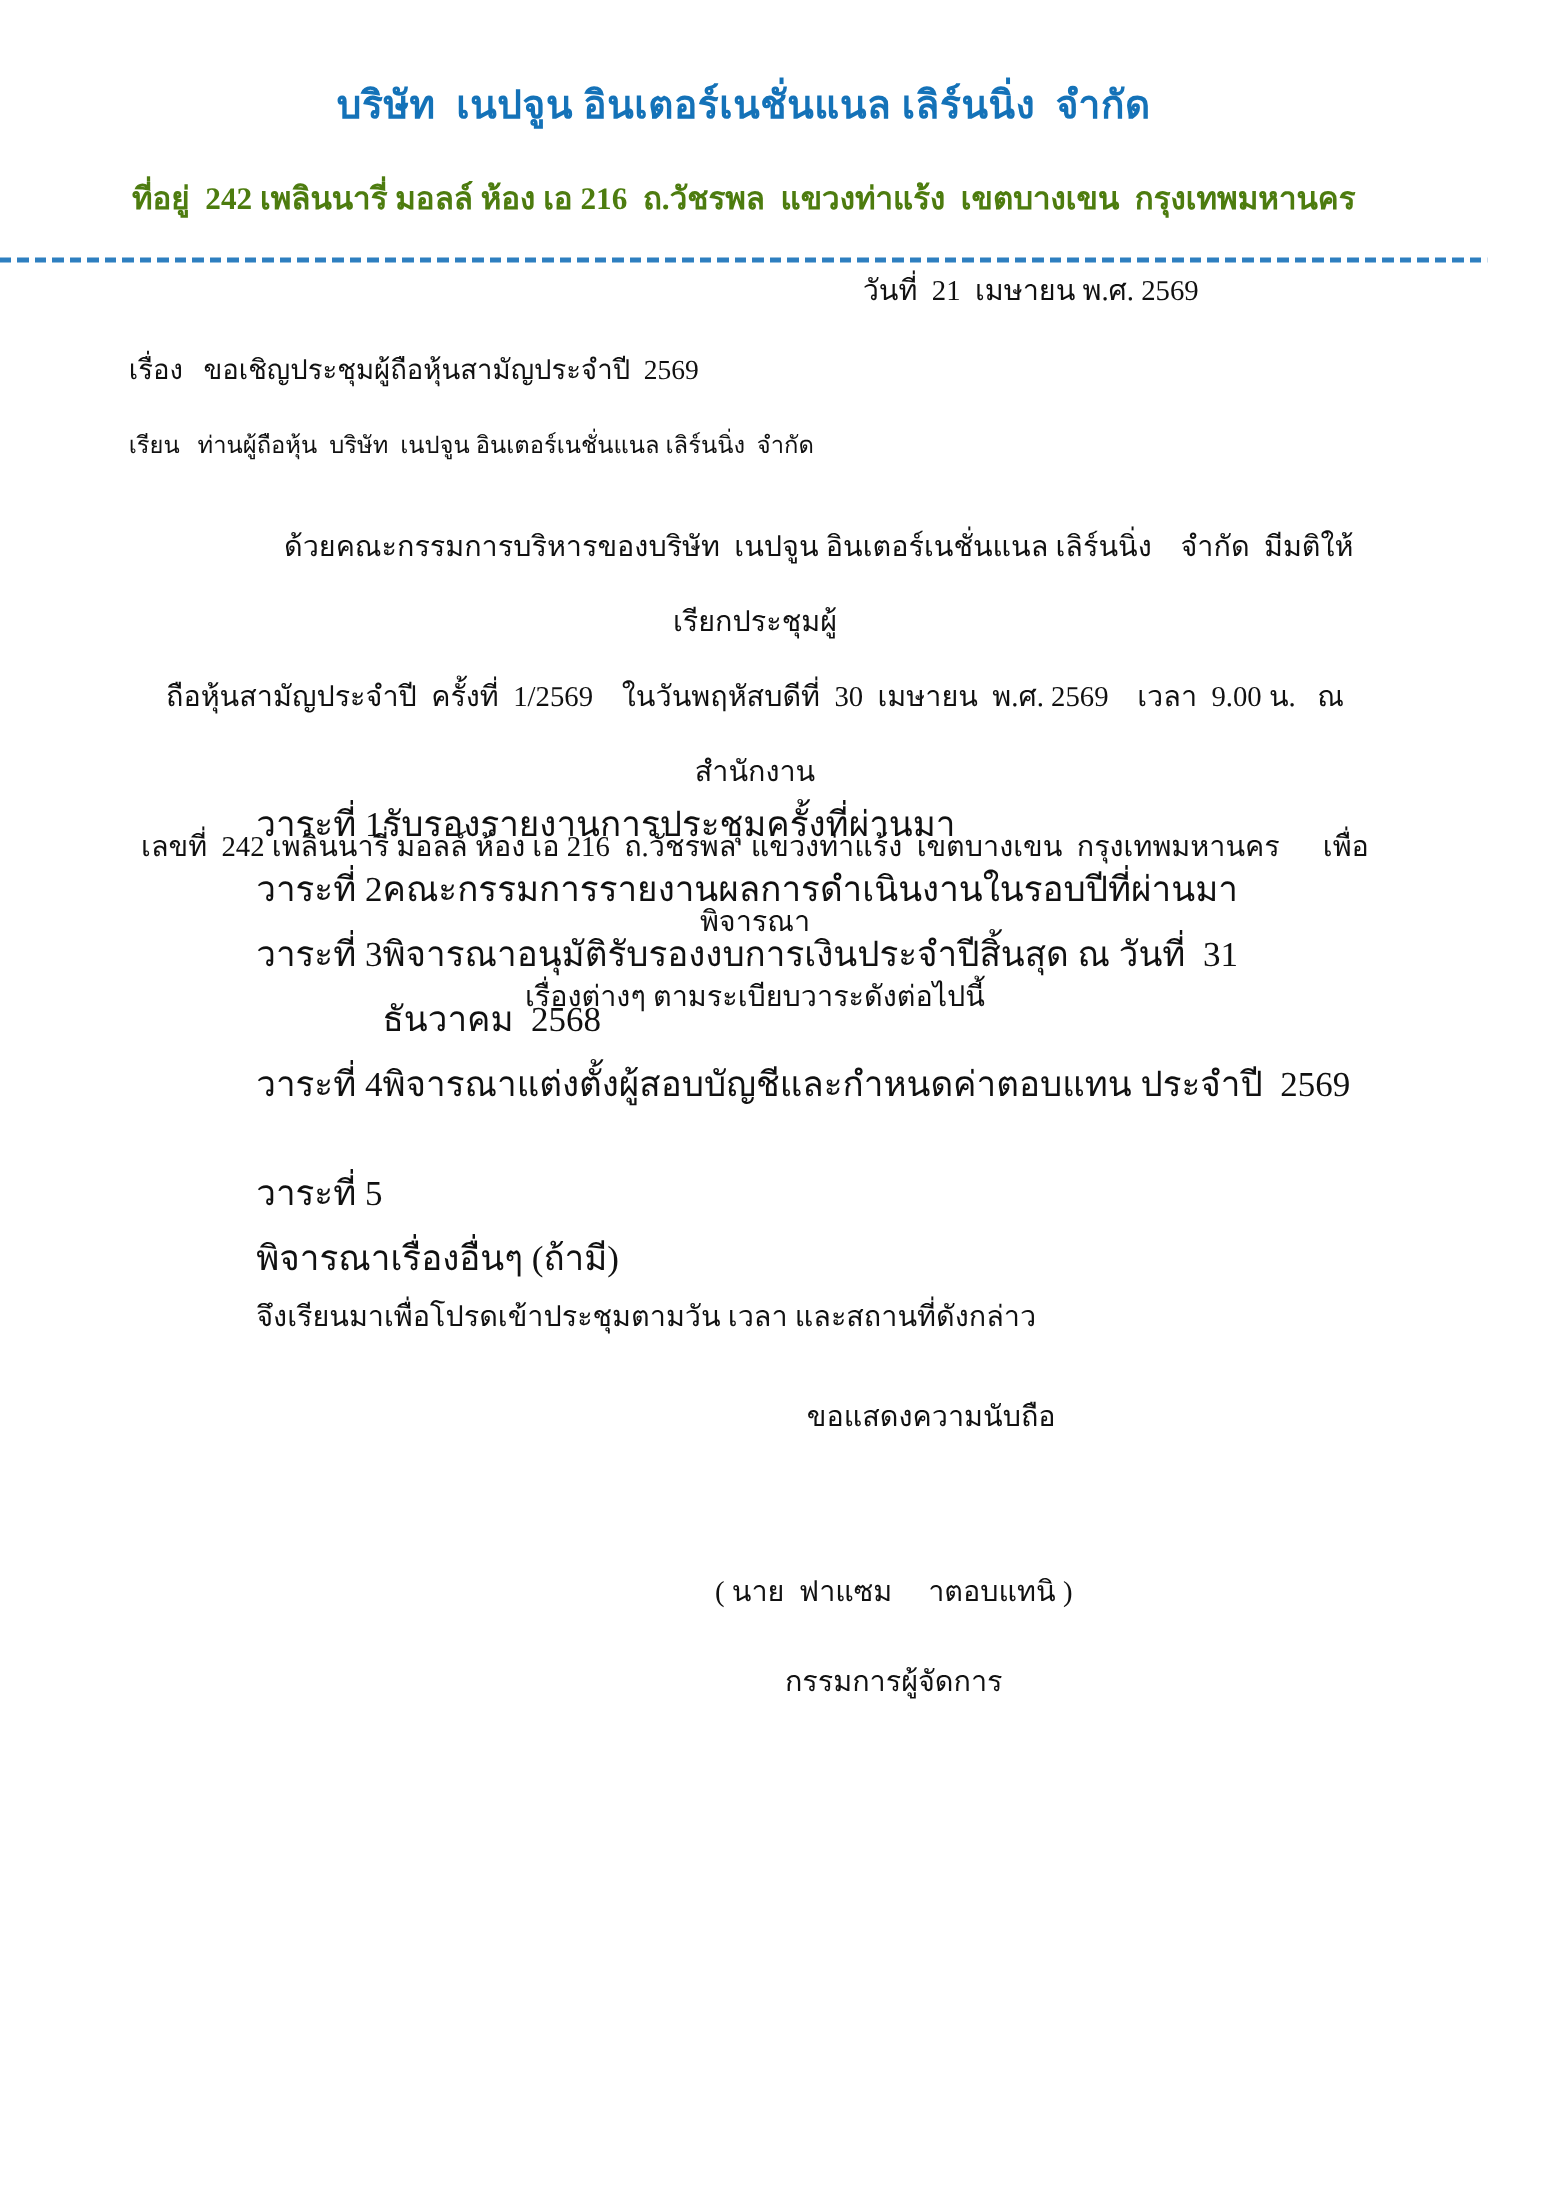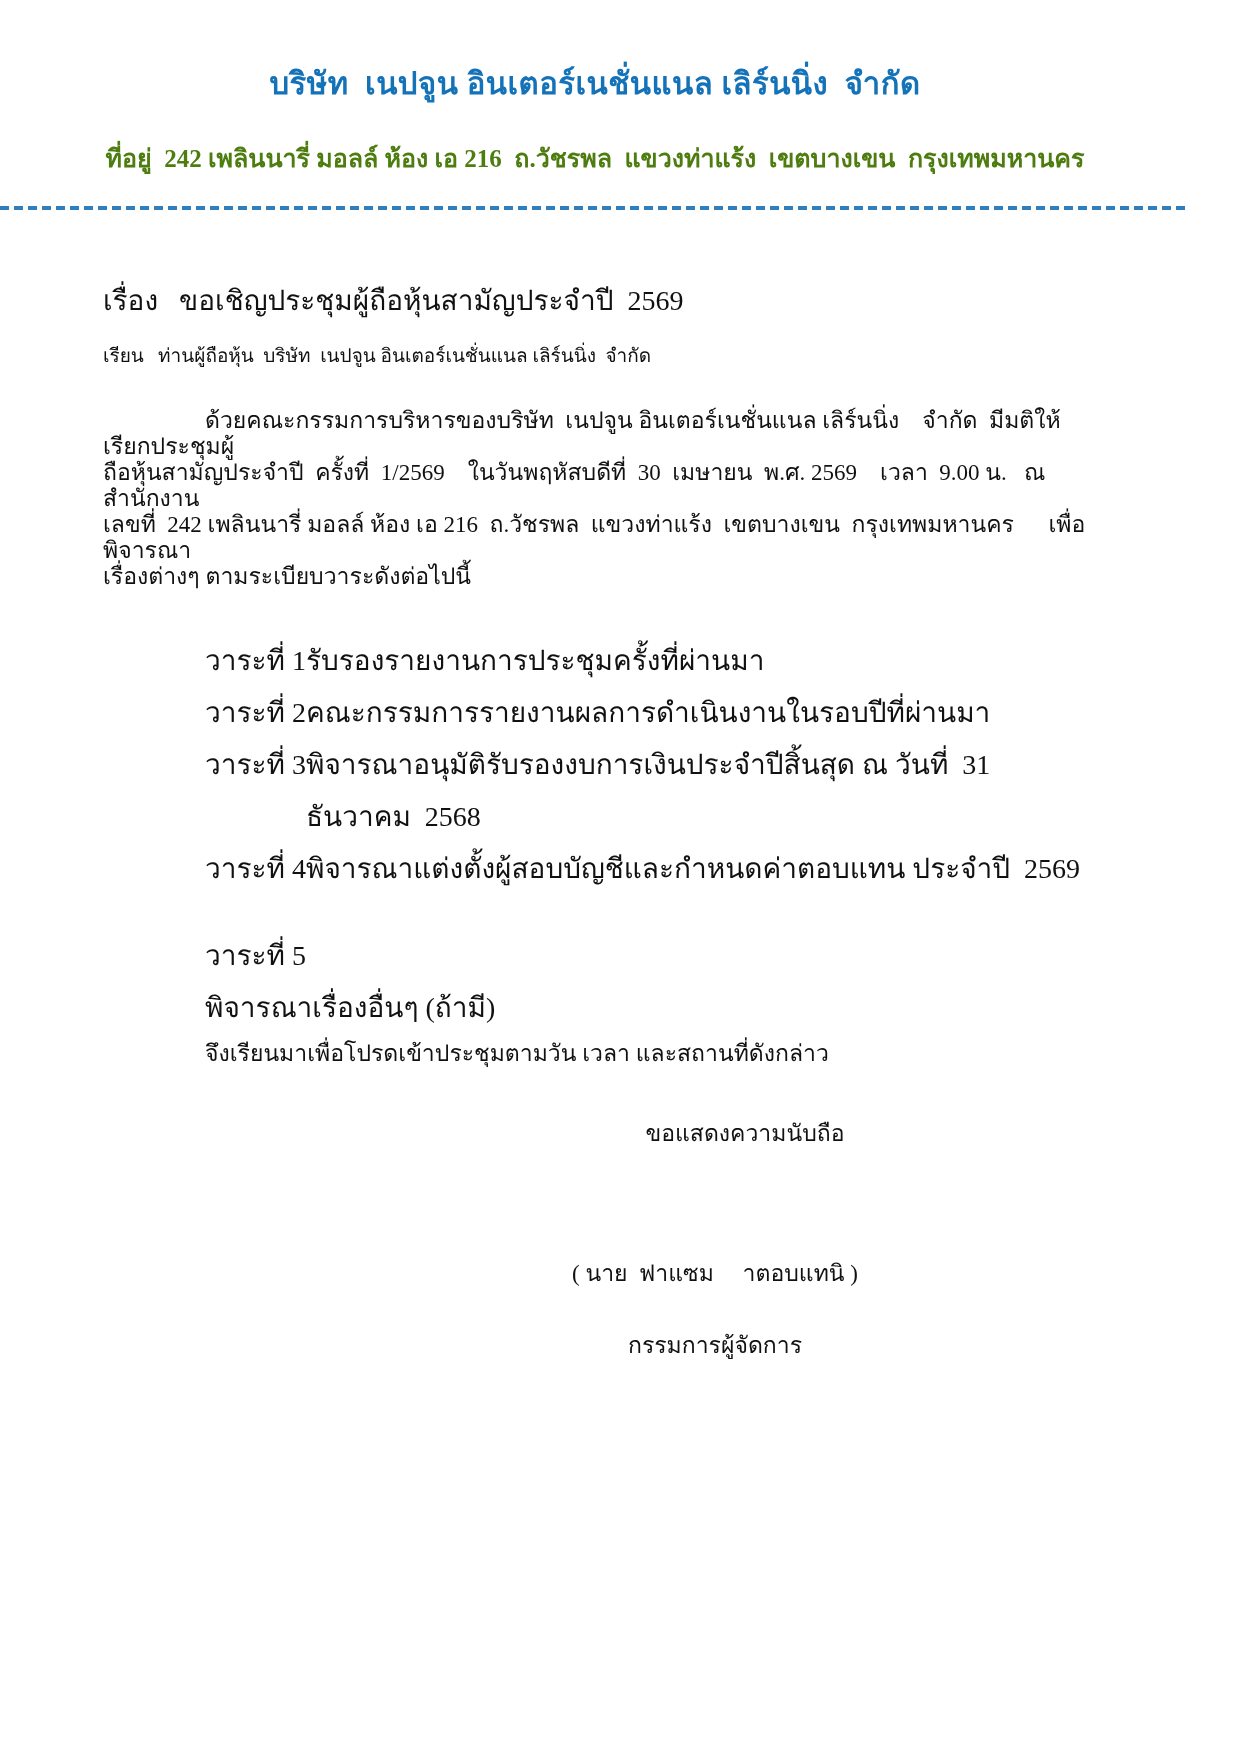--- a/index.html
+++ b/index.html
@@ -44,35 +44,36 @@
   .date-line {
     top: 214px;
     left: 0;
     right: 231px;
     text-align: right;
     font-size: 23px;
   }
   .subject-line {
     top: 278px;
     left: 103px;
-    font-size: 28px;
+    font-size: 22px;
   }
   .to-line {
     top: 340px;
     left: 103px;
     font-size: 19px;
   }
   .body-para {
     top: 408px;
     left: 103px;
     right: 85px;
     font-size: 23px;
   }
   .body-line {
-    line-height: 26px;
+    line-height: 60px;
+    text-align: center;
   }
   .body-line:first-child {
     text-indent: 102px;
   }
   .agenda {
     top: 635px;
     left: 205px;
     right: 85px;
     font-size: 28px;
   }
@@ -122,20 +123,21 @@
 <body>
 
 <div class="page">
 
   <div class="abs center doc-title pre">บริษัท  เนปจูน อินเตอร์เนชั่นแนล เลิร์นนิ่ง  จำกัด</div>
 
   <div class="abs center doc-address pre">ที่อยู่  242 เพลินนารี่ มอลล์ ห้อง เอ 216  ถ.วัชรพล  แขวงท่าแร้ง  เขตบางเขน  กรุงเทพมหานคร</div>
 
   <div class="abs divider"></div>
 
+  <div class="abs date-line pre">วันที่  21  เมษายน พ.ศ. 2569</div>
 
   <div class="abs subject-line pre">เรื่อง   ขอเชิญประชุมผู้ถือหุ้นสามัญประจำปี  2569</div>
 
   <div class="abs to-line pre">เรียน   ท่านผู้ถือหุ้น  บริษัท  เนปจูน อินเตอร์เนชั่นแนล เลิร์นนิ่ง  จำกัด</div>
 
   <div class="abs body-para">
     <div class="body-line pre">ด้วยคณะกรรมการบริหารของบริษัท  เนปจูน อินเตอร์เนชั่นแนล เลิร์นนิ่ง    จำกัด  มีมติให้เรียกประชุมผู้</div>
     <div class="body-line pre">ถือหุ้นสามัญประจำปี  ครั้งที่  1/2569    ในวันพฤหัสบดีที่  30  เมษายน  พ.ศ. 2569    เวลา  9.00 น.   ณ  สำนักงาน</div>
     <div class="body-line pre">เลขที่  242 เพลินนารี่ มอลล์ ห้อง เอ 216  ถ.วัชรพล  แขวงท่าแร้ง  เขตบางเขน  กรุงเทพมหานคร      เพื่อพิจารณา</div>
     <div class="body-line pre">เรื่องต่างๆ ตามระเบียบวาระดังต่อไปนี้</div>

